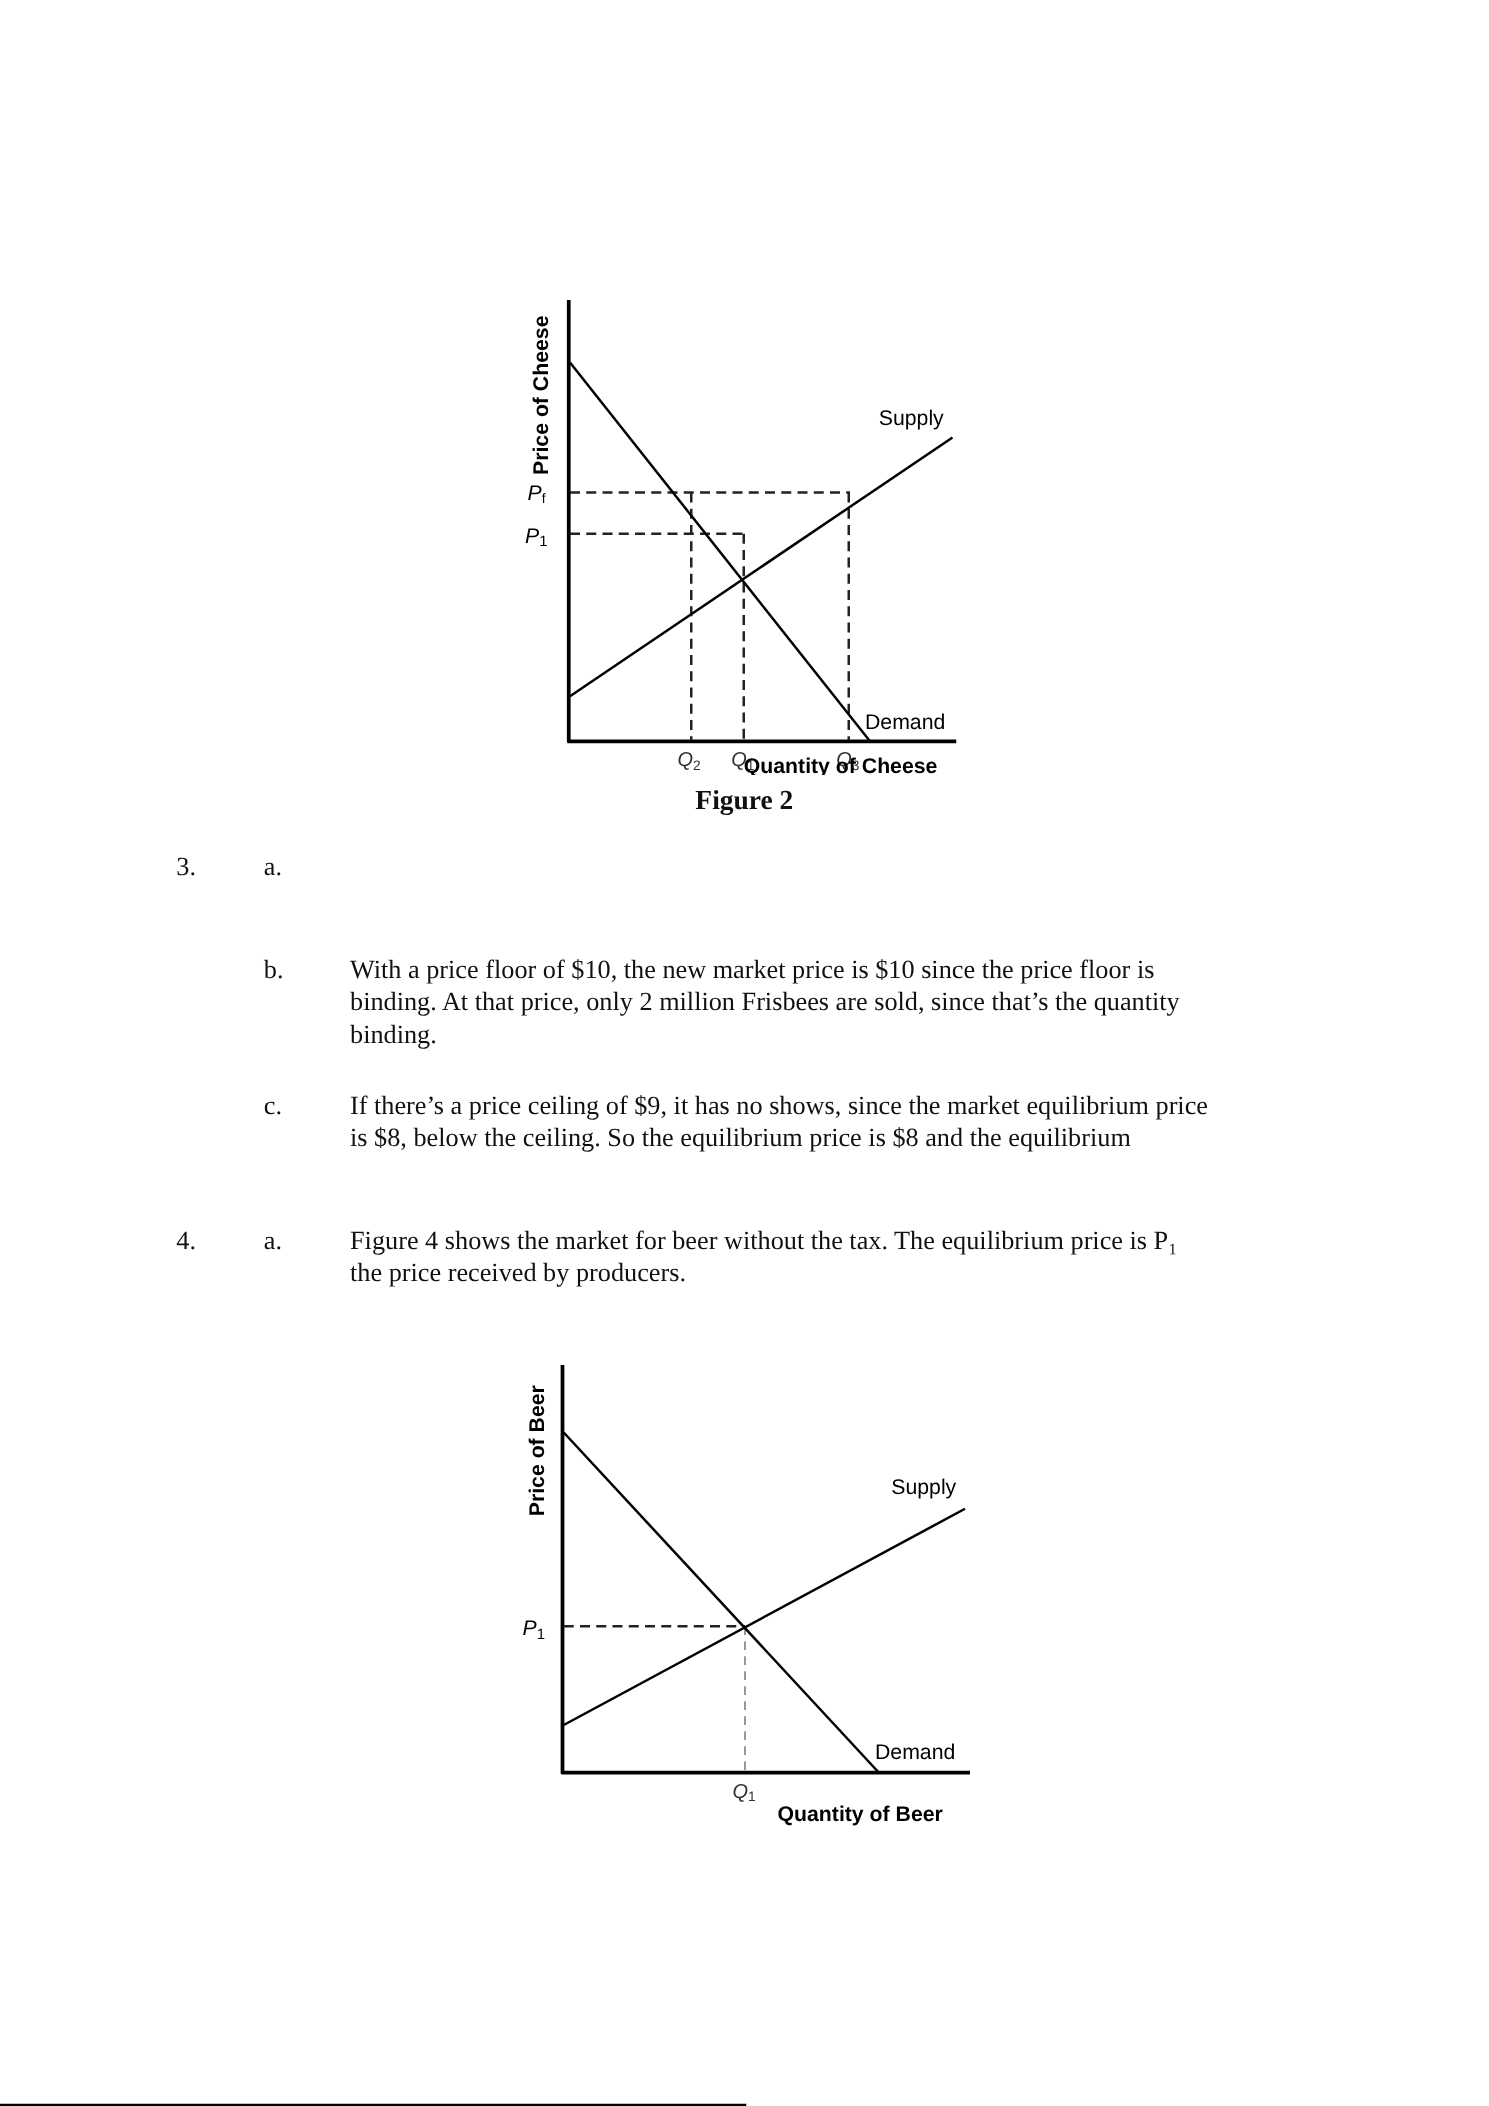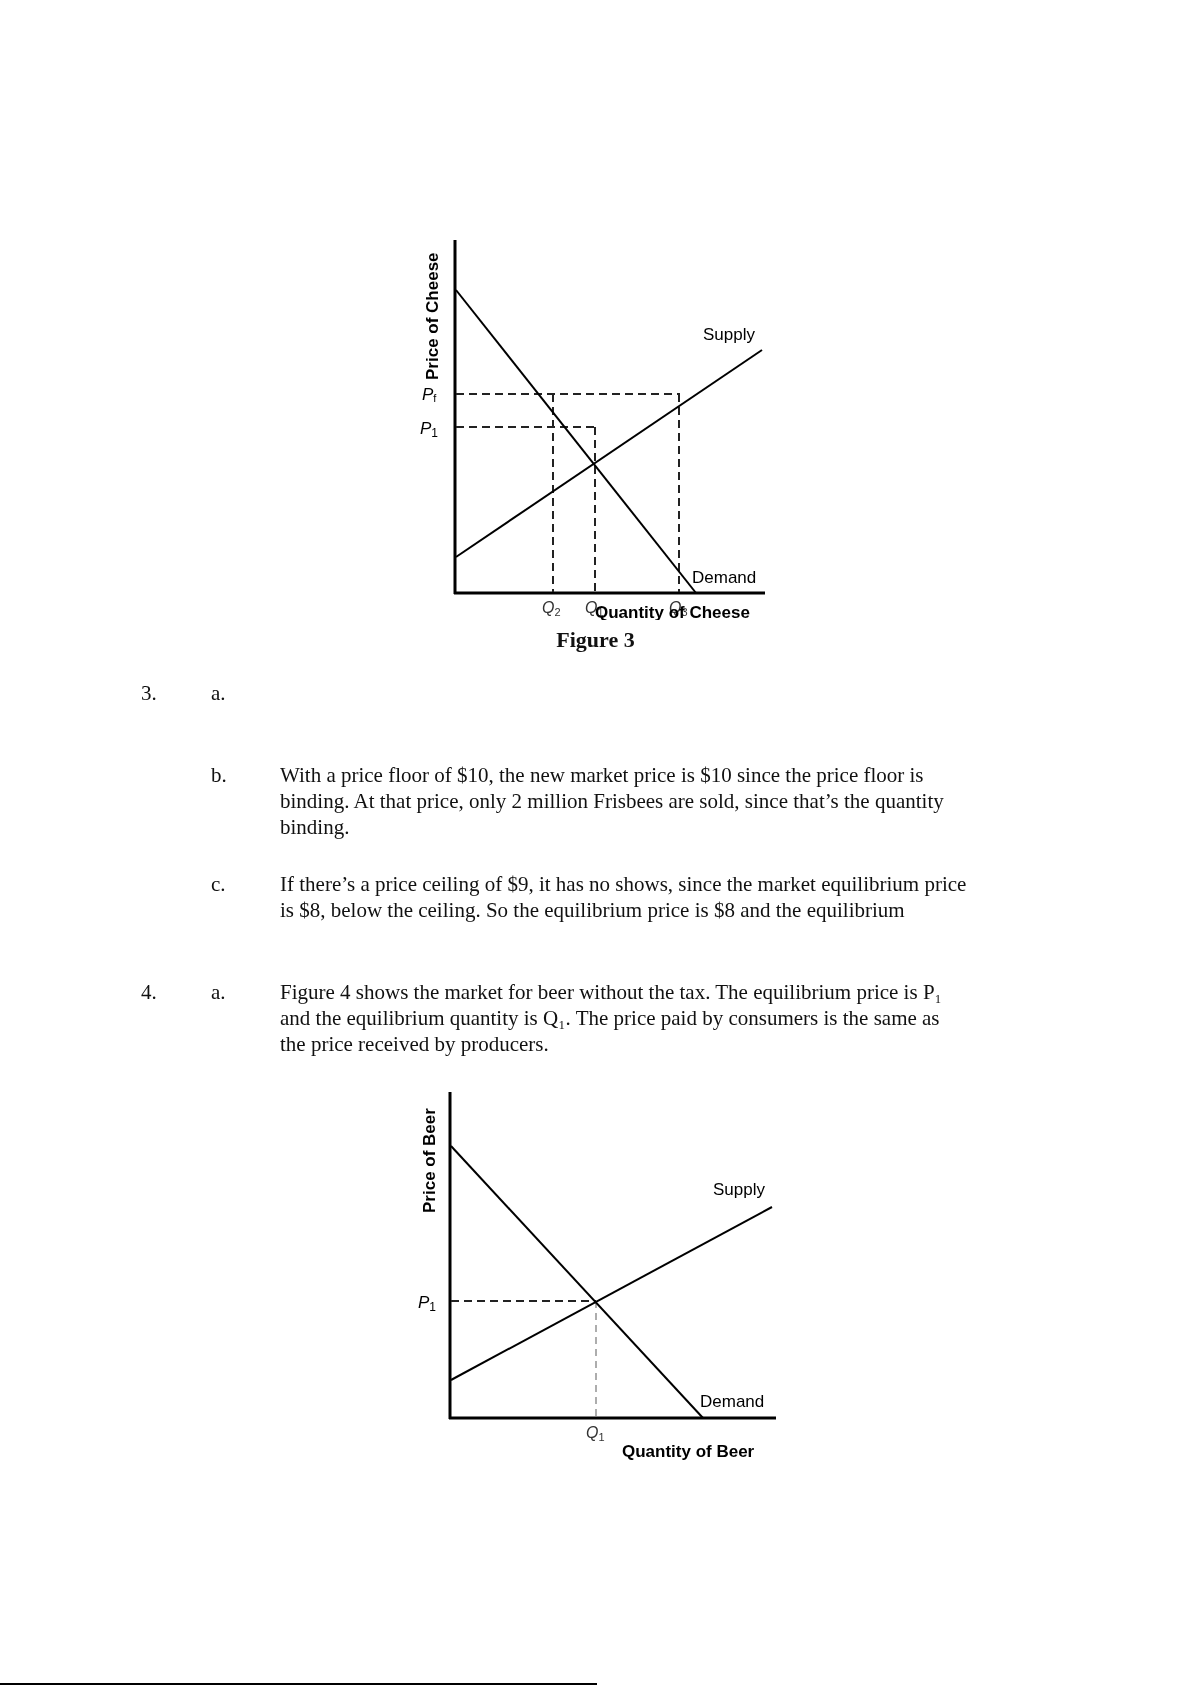--- a/index.html
+++ b/index.html
@@ -40,21 +40,21 @@
     <text class="curve-label" x="303" y="120" font-size="17">Supply</text>
     <text class="curve-label" x="292" y="363" font-size="17">Demand</text>
     <text class="tick-label" x="22" y="180" font-size="17"><tspan>P</tspan><tspan font-size="11" dy="2" font-style="normal">f</tspan></text>
     <text class="tick-label" x="20" y="214" font-size="17"><tspan>P</tspan><tspan font-size="12" dy="3" font-style="normal">1</tspan></text>
     <text class="tick-label" x="142" y="393" font-size="16" fill="#333"><tspan>Q</tspan><tspan font-size="11" dy="3" font-style="normal">2</tspan></text>
     <text class="tick-label" x="185" y="393" font-size="16" fill="#333"><tspan>Q</tspan><tspan font-size="11" dy="3" font-style="normal">1</tspan></text>
     <text class="tick-label" x="269" y="393" font-size="16" fill="#333"><tspan>Q</tspan><tspan font-size="11" dy="3" font-style="normal">3</tspan></text>
     <text class="axis-label" x="195" y="398" font-size="17">Quantity of Cheese</text>
   </svg>
 </div>
-<div class="caption">Figure 3</div>
+<div class="caption">Figure 2</div>
 
 <div class="item" style="left:0; top:680px; width:1191px; height:60px;">
   <span class="num">3.</span>
   <span class="letter">a.</span>
 </div>
 
 <div class="item" style="left:0; top:762px; width:1191px; height:80px;">
   <span class="letter">b.</span>
   <div class="text">
     <div>With a price floor of $10, the new market price is $10 since the price floor is</div>
@@ -69,21 +69,20 @@
     <div>If there’s a price ceiling of $9, it has no shows, since the market equilibrium price</div>
     <div>is $8, below the ceiling.  So the equilibrium price is $8 and the equilibrium</div>
   </div>
 </div>
 
 <div class="item" style="left:0; top:979px; width:1191px; height:80px;">
   <span class="num">4.</span>
   <span class="letter">a.</span>
   <div class="text">
     <div>Figure 4 shows the market for beer without the tax.  The equilibrium price is P₁</div>
-    <div>and the equilibrium quantity is Q₁.  The price paid by consumers is the same as</div>
     <div>the price received by producers.</div>
   </div>
 </div>
 
 <div class="fig" style="left:400px; top:1080px;">
   <svg width="400" height="400" viewBox="0 0 400 400">
     <line x1="50" y1="12" x2="50" y2="339" stroke="#000" stroke-width="3"></line>
     <line x1="49" y1="338" x2="376" y2="338" stroke="#000" stroke-width="3"></line>
     <line x1="51" y1="221" x2="196" y2="221" stroke="#222" stroke-width="2" stroke-dasharray="8,5"></line>
     <line x1="196" y1="221" x2="196" y2="337" stroke="#777" stroke-width="1.2" stroke-dasharray="7,5"></line>

